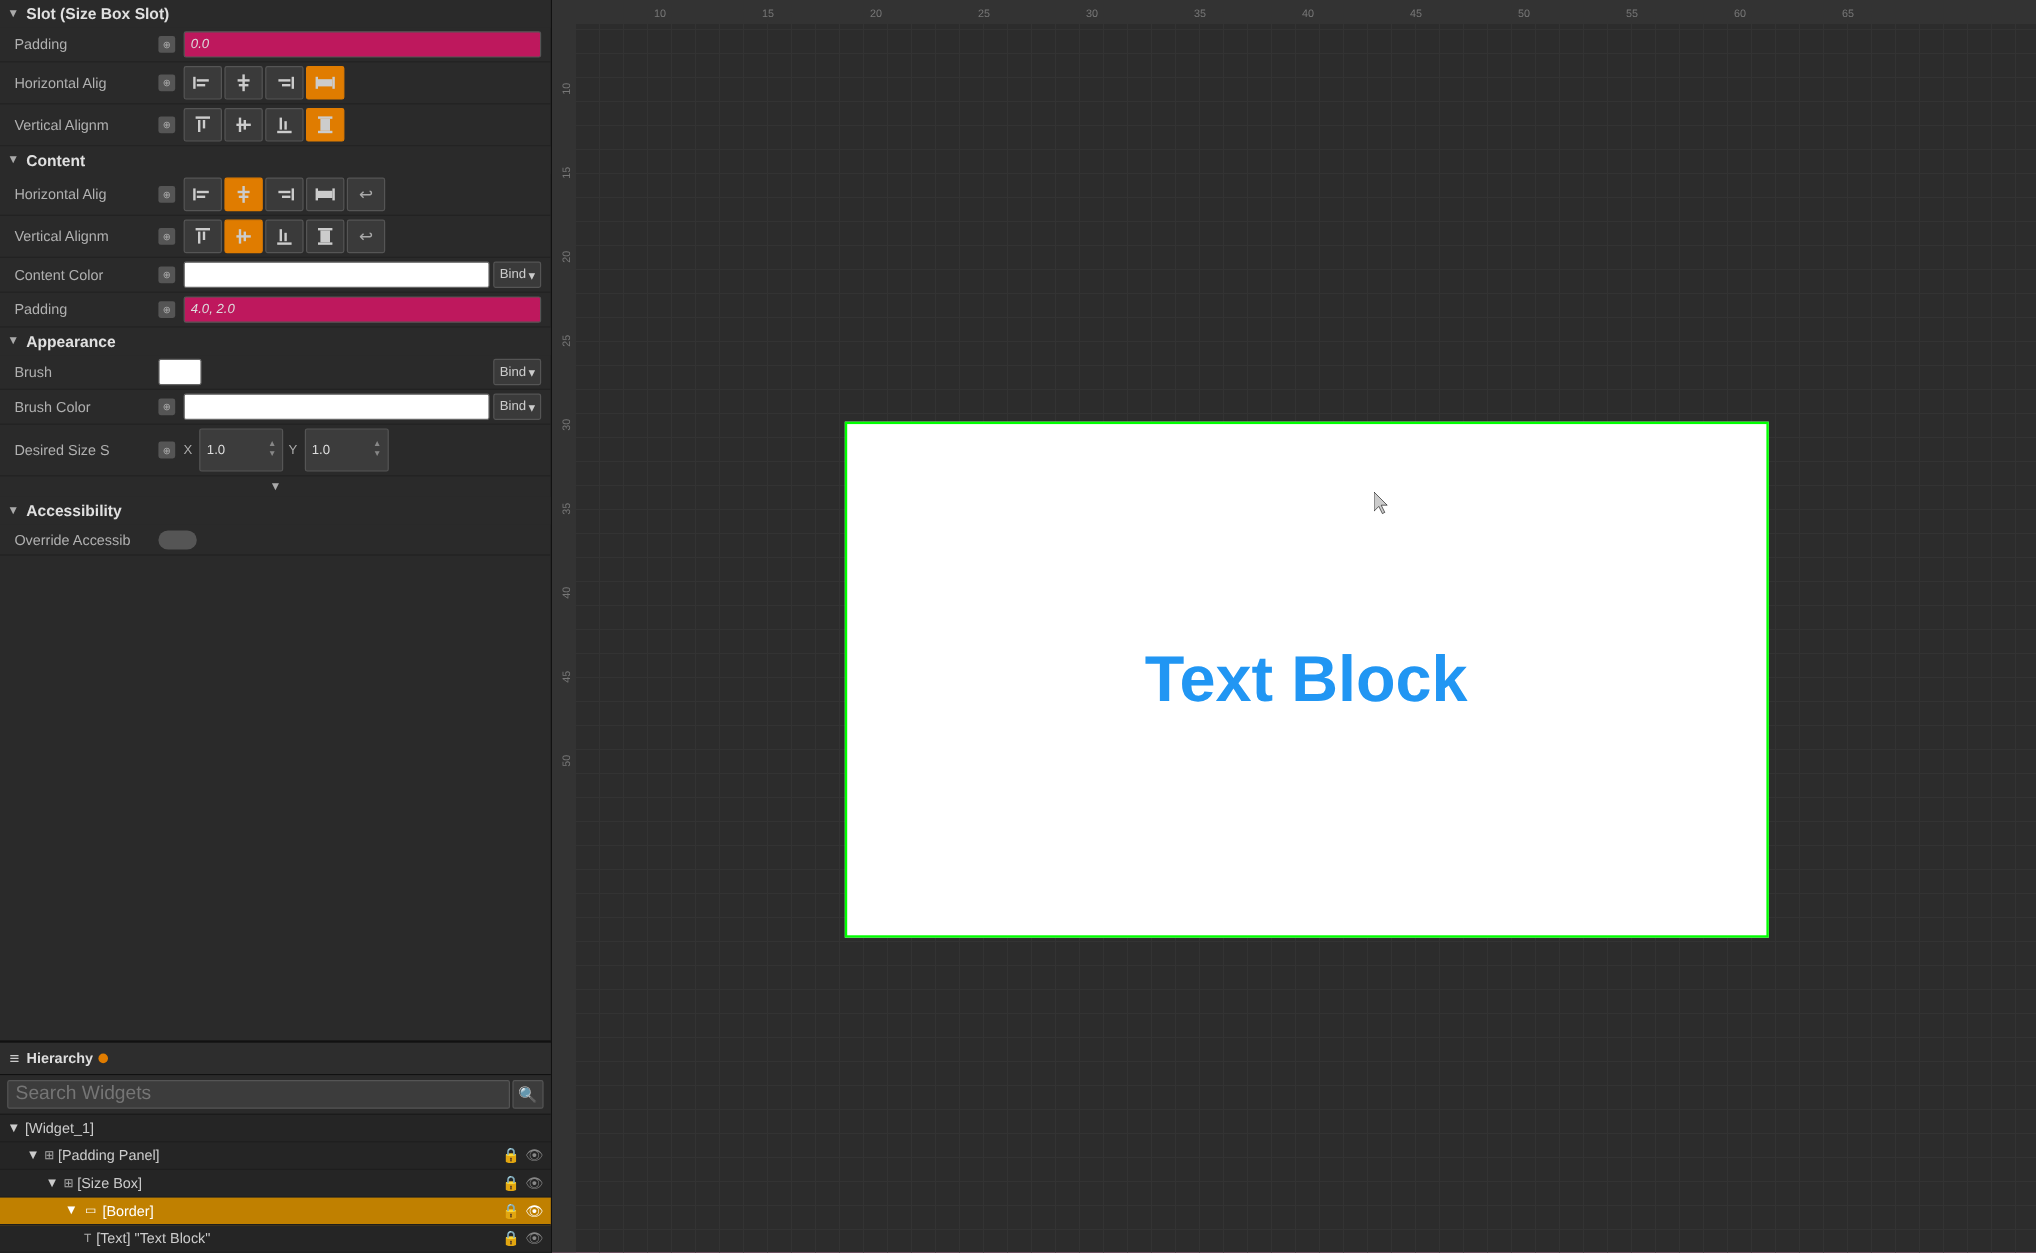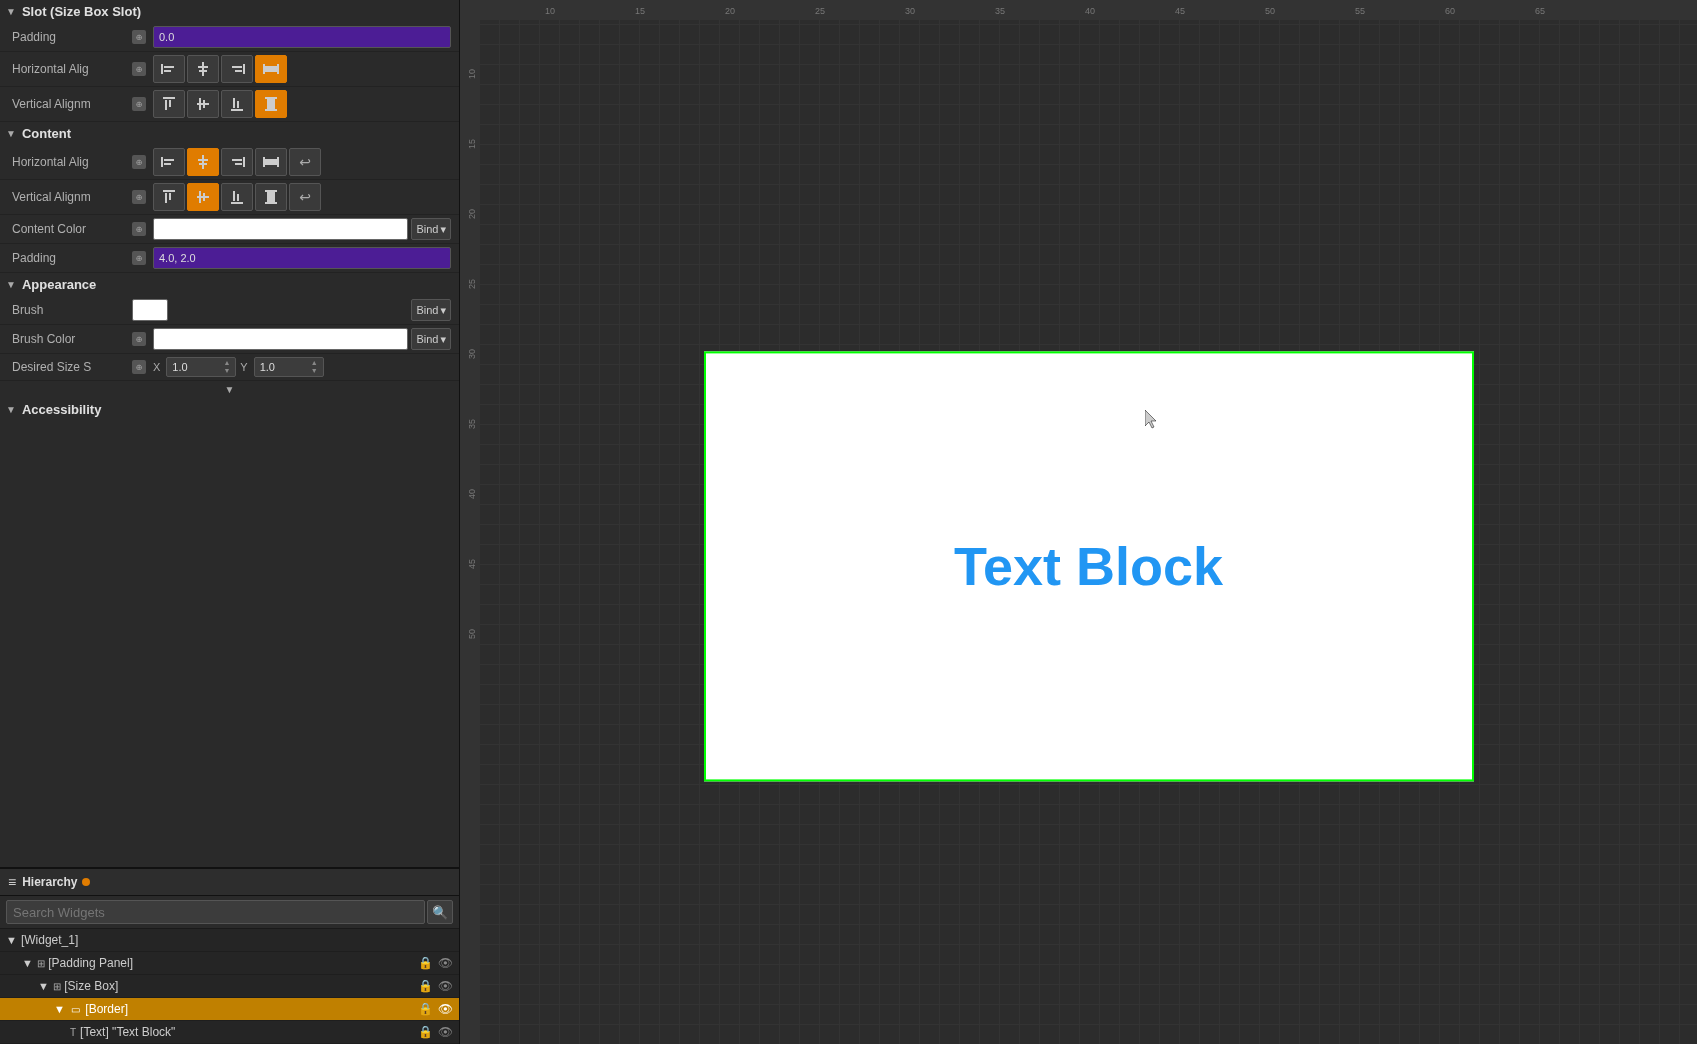--- a/index.html
+++ b/index.html
@@ -84,27 +84,28 @@
       align-items: center;
       justify-content: center;
       font-size: 8px;
       color: #aaa;
       cursor: pointer;
       flex-shrink: 0;
       margin-right: 4px;
     }
 
     .text-input {
-      background: #4c1d95;
+      background: #be185d;
       border: 1px solid #555;
       color: #ddd;
       padding: 2px 5px;
       font-size: 11px;
       border-radius: 2px;
       height: 22px;
+      font-style: italic;
     }
 
     .text-input-full {
       flex: 1;
     }
 
     .align-btn-group {
       display: flex;
       gap: 2px;
     }
@@ -183,21 +184,21 @@
     }
 
     .xy-input {
       width: 70px;
       background: #3c3c3c;
       border: 1px solid #555;
       color: #ddd;
       padding: 2px 5px;
       font-size: 11px;
       border-radius: 2px;
-      height: 20px;
+      height: 36px;
       display: flex;
       align-items: center;
       justify-content: space-between;
     }
 
     .spin-arrows {
       display: flex;
       flex-direction: column;
       gap: 0;
     }
@@ -269,21 +270,21 @@
       background: #2a2a2a;
       border-bottom: 1px solid #1a1a1a;
     }
 
     .search-input {
       flex: 1;
       background: #3c3c3c;
       border: 1px solid #555;
       color: #eab308;
       padding: 3px 6px;
-      font-size: 13px;
+      font-size: 16px;
       border-radius: 2px;
       height: 24px;
     }
 
     .search-icon-btn {
       width: 26px;
       height: 24px;
       background: #3c3c3c;
       border: 1px solid #555;
       display: flex;
@@ -681,20 +682,26 @@
 
     <div class="down-arrow-indicator">
       <span>▼</span>
     </div>
 
     <div class="section-header">
       <span class="arrow">▼</span>
       <span>Accessibility</span>
     </div>
 
+    <div class="prop-row override-row">
+      <span class="prop-label">Override Accessib</span>
+      <div class="prop-controls">
+        <div class="toggle-switch"></div>
+      </div>
+    </div>
 
   </div>
 
   <div class="hierarchy-panel">
     <div class="hierarchy-header">
       <span style="font-size:14px; margin-right:6px; color:#ccc;">≡</span>
       <span class="hierarchy-title">Hierarchy</span>
       <div class="hierarchy-dot"></div>
     </div>
 

